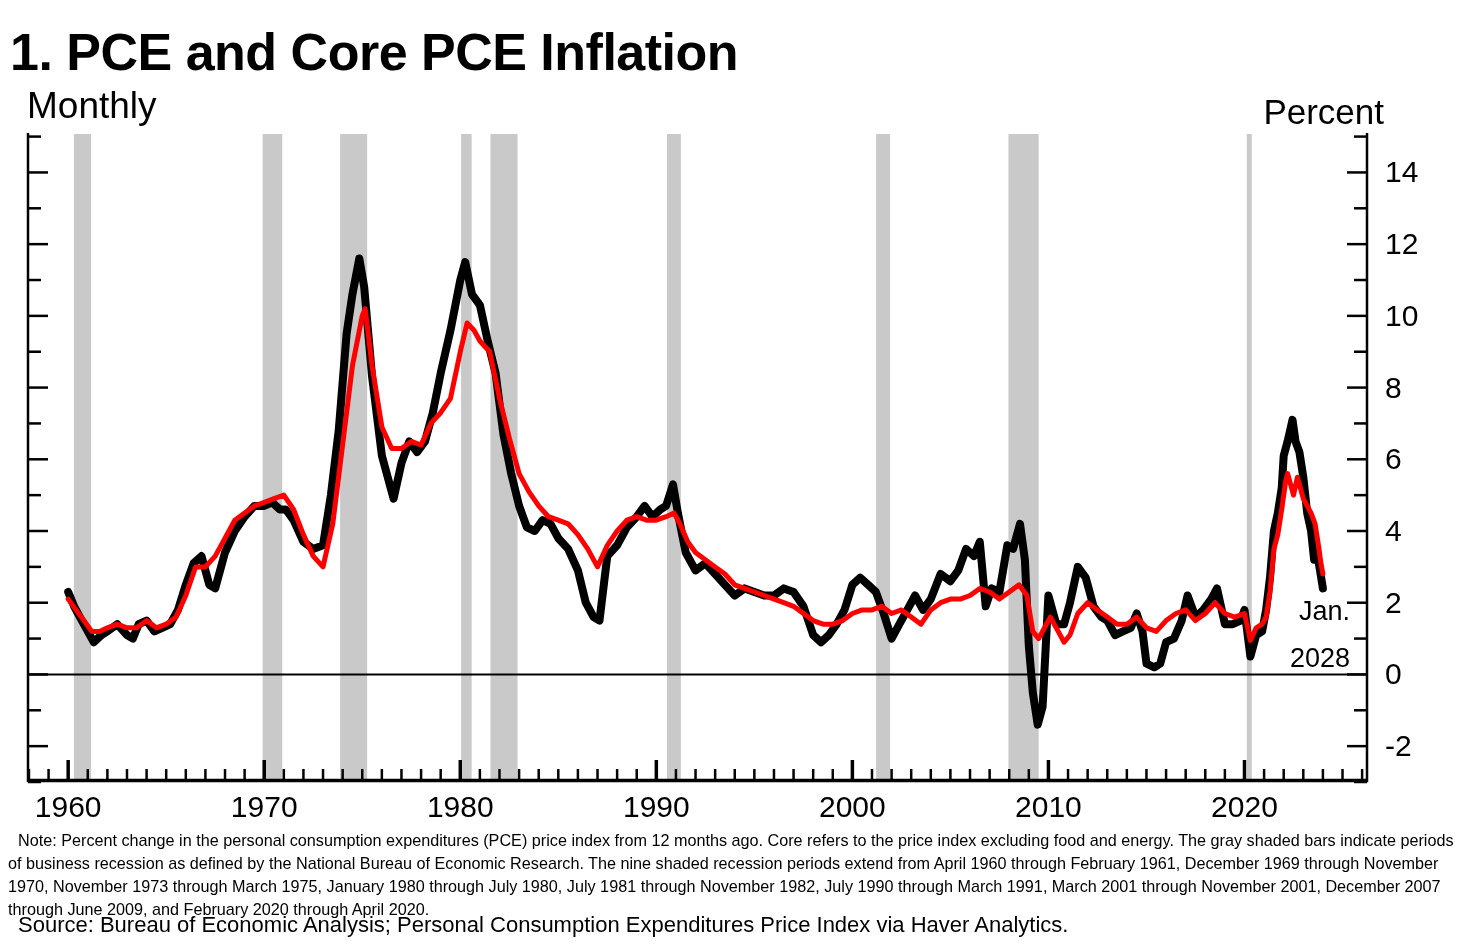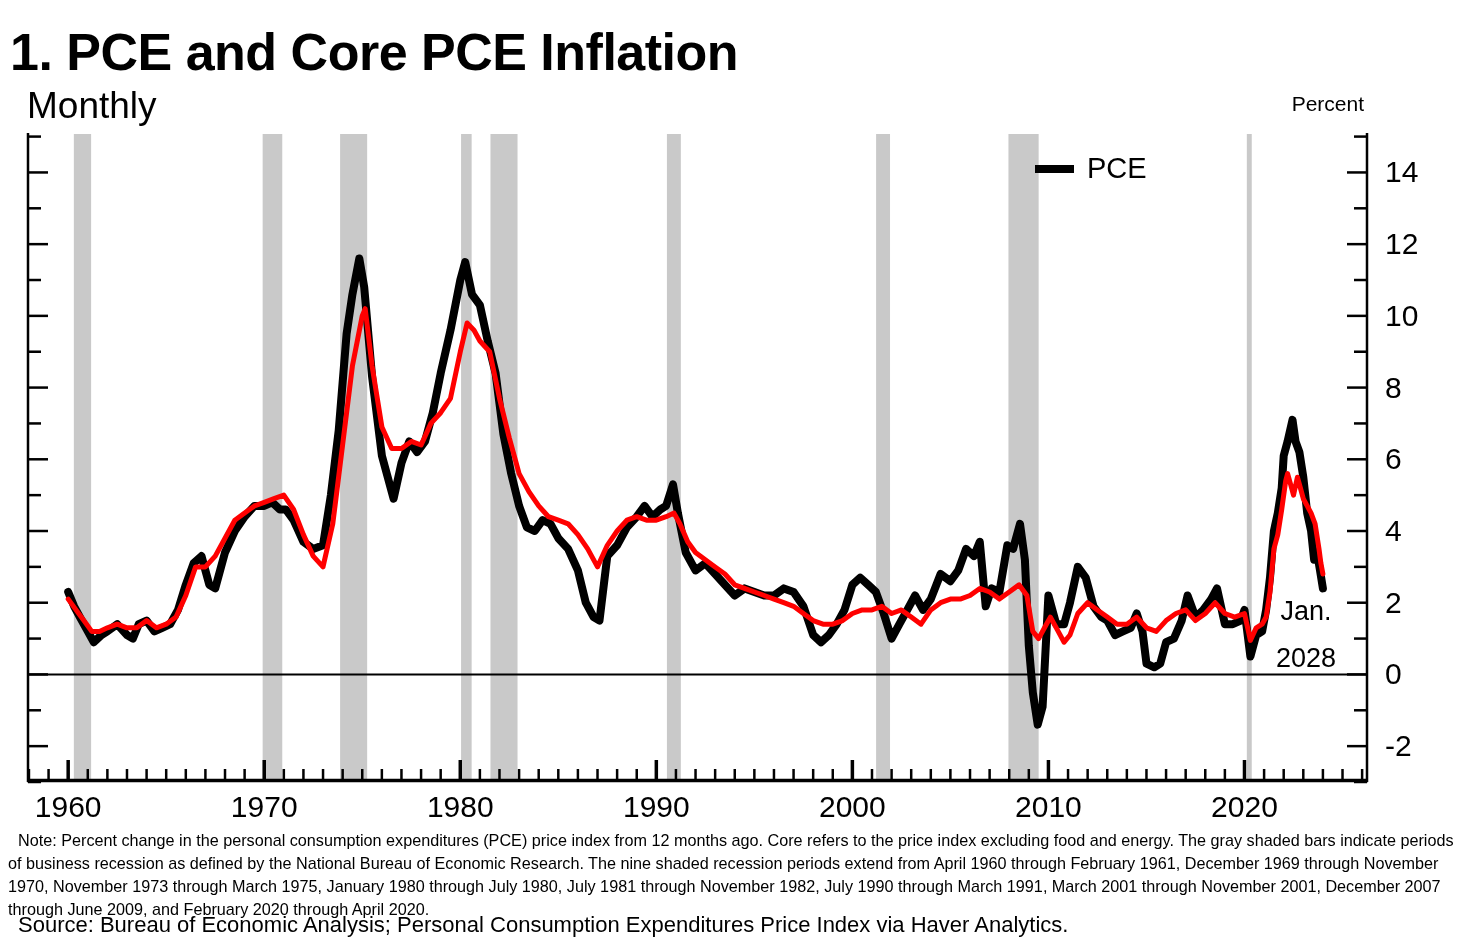--- a/index.html
+++ b/index.html
@@ -13,36 +13,36 @@
   }
   .title{
     position:absolute;left:10px;top:22px;
     font-size:52px;font-weight:bold;letter-spacing:-0.5px;
   }
   .freq{
     position:absolute;left:27px;top:85px;
     font-size:37px;font-weight:400;
   }
   .unit{
-    position:absolute;right:96px;top:92px;
-    font-size:21px;
+    position:absolute;right:76px;top:92px;
+    font-size:35px;
   }
   .chart-svg{position:absolute;left:0;top:0;}
   .legend{
     position:absolute;left:1035px;top:149px;
     display:flex;flex-direction:column;gap:9px;
   }
   .legend-row{display:flex;align-items:center;gap:13px;height:39px;}
   .legend-swatch{width:39px;flex:0 0 39px;}
   .legend-swatch.pce{height:8px;background:#000;}
   .legend-swatch.core{height:5px;background:#f00;}
   .legend-label{font-size:29px;line-height:1;}
   .annotation{
     position:absolute;left:1262px;top:588px;width:88px;
-    text-align:center;font-size:27px;line-height:47px;
+    text-align:right;font-size:27px;line-height:47px;
   }
   .note{
     position:absolute;left:8px;top:829px;width:1446px;
     font-size:16.2px;line-height:23px;text-indent:10px;
   }
   .source{
     position:absolute;left:18px;top:915px;width:1400px;
     font-size:22px;line-height:20px;
   }
 </style>
@@ -192,24 +192,20 @@
       <polyline points="68.2,599.1 76.0,609.9 83.9,620.6 91.7,631.4 99.5,631.4 107.4,627.8 117.2,624.2 127.0,627.8 136.8,627.8 146.6,620.6 156.4,627.8 166.2,624.2 176.0,617.1 185.8,595.5 195.6,566.9 205.4,566.9 215.2,556.1 225.0,538.2 234.8,520.2 244.6,513.1 254.4,505.9 264.2,502.3 274.0,498.7 283.8,495.1 293.6,509.5 303.4,534.6 313.2,556.1 323.0,566.9 332.8,523.8 342.6,445.0 352.4,366.1 362.2,315.9 365.2,308.7 372.1,366.1 381.9,427.0 391.7,448.5 401.5,448.5 411.3,441.4 421.1,445.0 430.9,423.4 440.7,412.7 450.5,398.3 460.3,351.7 467.1,323.0 474.0,330.2 479.9,341.0 489.7,351.7 499.5,398.3 509.3,437.8 519.1,473.6 528.9,491.6 538.7,505.9 548.5,516.7 558.3,520.2 568.1,523.8 577.9,534.6 587.7,548.9 597.5,566.9 607.3,545.3 617.1,531.0 626.9,520.2 636.7,516.7 646.5,520.2 656.3,520.2 666.1,516.7 674.0,513.1 679.9,523.8 687.7,541.8 695.5,552.5 705.3,559.7 715.1,566.9 724.9,574.0 734.7,584.8 744.6,588.4 754.4,592.0 764.2,595.5 774.0,599.1 783.8,602.7 793.6,606.3 803.4,613.5 813.2,620.6 823.0,624.2 832.8,624.2 842.6,620.6 852.4,613.5 862.2,609.9 872.0,609.9 881.8,606.3 891.6,613.5 901.4,609.9 911.2,617.1 921.0,624.2 930.8,609.9 940.6,602.7 950.4,599.1 960.2,599.1 970.0,595.5 979.8,588.4 989.6,592.0 999.4,599.1 1009.2,592.0 1019.0,584.8 1026.9,595.5 1032.8,631.4 1038.6,638.6 1044.5,627.8 1050.4,617.1 1058.2,631.4 1064.1,642.2 1070.0,635.0 1077.8,613.5 1087.6,602.7 1097.4,609.9 1107.3,617.1 1117.1,624.2 1126.9,624.2 1136.7,617.1 1146.5,627.8 1156.3,631.4 1166.1,620.6 1175.9,613.5 1185.7,609.9 1195.5,620.6 1205.3,613.5 1215.1,602.7 1224.9,613.5 1234.7,617.1 1244.5,613.5 1250.4,640.4 1256.2,627.8 1262.1,624.2 1266.1,617.1 1270.0,592.0 1273.9,548.9 1277.8,534.6 1281.7,509.5 1285.7,480.8 1287.6,473.6 1290.6,484.4 1293.5,495.1 1297.4,477.2 1300.4,488.0 1303.3,498.7 1307.2,505.9 1311.1,513.1 1315.1,523.8 1319.0,548.9 1320.9,563.3 1322.9,574.0" fill="none" stroke="#ff0000" stroke-width="5" stroke-linejoin="round" stroke-linecap="round"></polyline>
     </svg>
 
   <div class="title">1. PCE and Core PCE Inflation</div>
 
   <div class="freq">Monthly</div>
 
   <div class="unit">Percent</div>
 
   <div class="legend">
-    <div class="legend-row">
-      <span class="legend-swatch pce"></span>
-      <span class="legend-label">PCE</span>
-    </div>
   </div>
 
   <div class="annotation">
     <div>Jan.</div>
     <div>2028</div>
   </div>
 
   <div class="note">Note: Percent change in the personal consumption expenditures (PCE) price index from 12 months ago. Core refers to the price index excluding food and energy. The gray shaded bars indicate periods of business recession as defined by the National Bureau of Economic Research. The nine shaded recession periods extend from April 1960 through February 1961, December 1969 through November 1970, November 1973 through March 1975, January 1980 through July 1980, July 1981 through November 1982, July 1990 through March 1991, March 2001 through November 2001, December 2007 through June 2009, and February 2020 through April 2020.</div>
 
   <div class="source">Source: Bureau of Economic Analysis; Personal Consumption Expenditures Price Index via Haver Analytics.</div>

